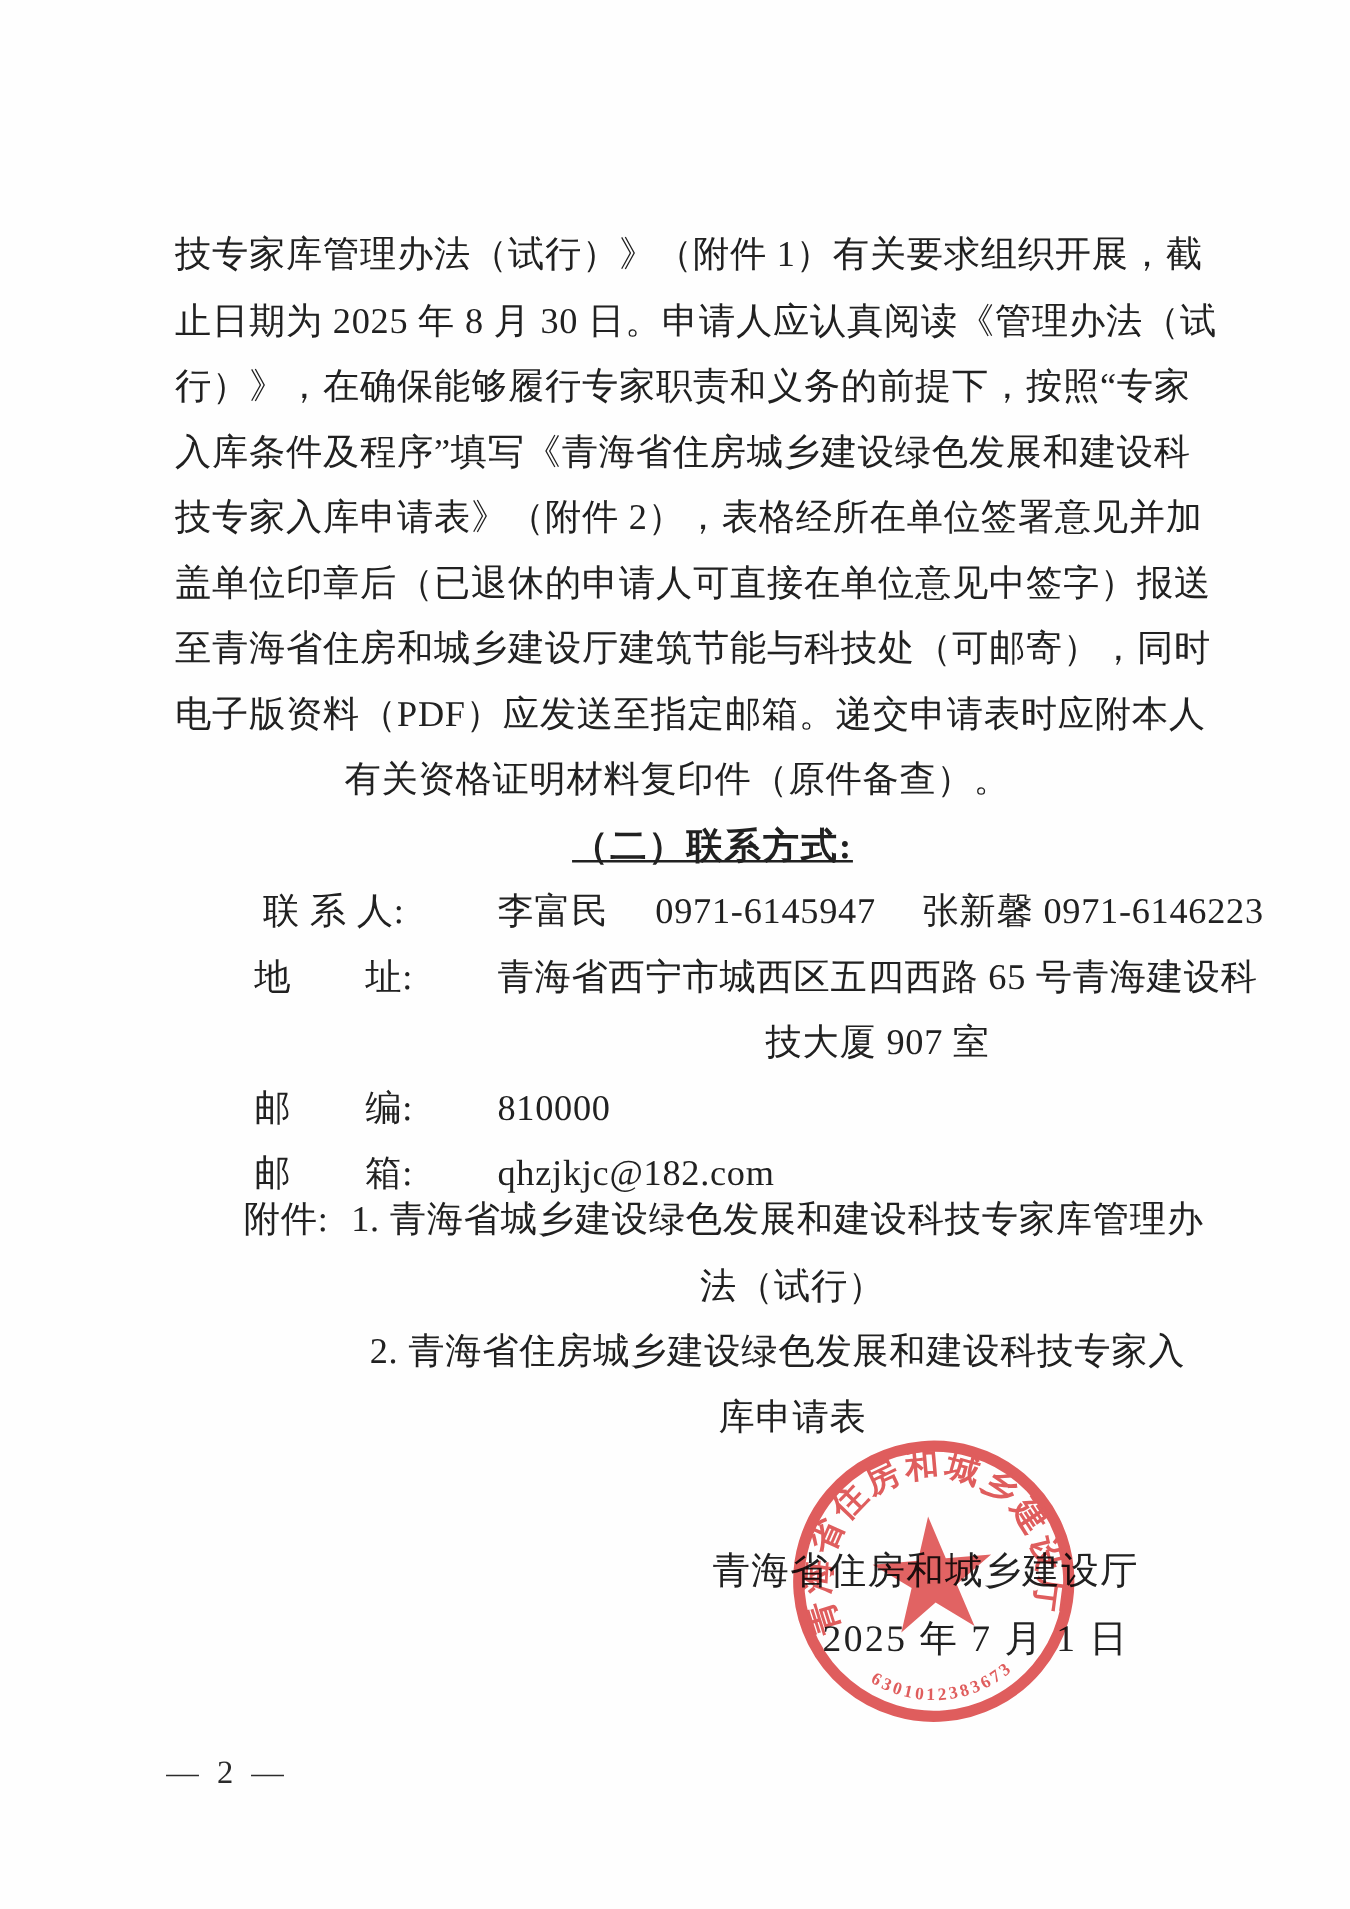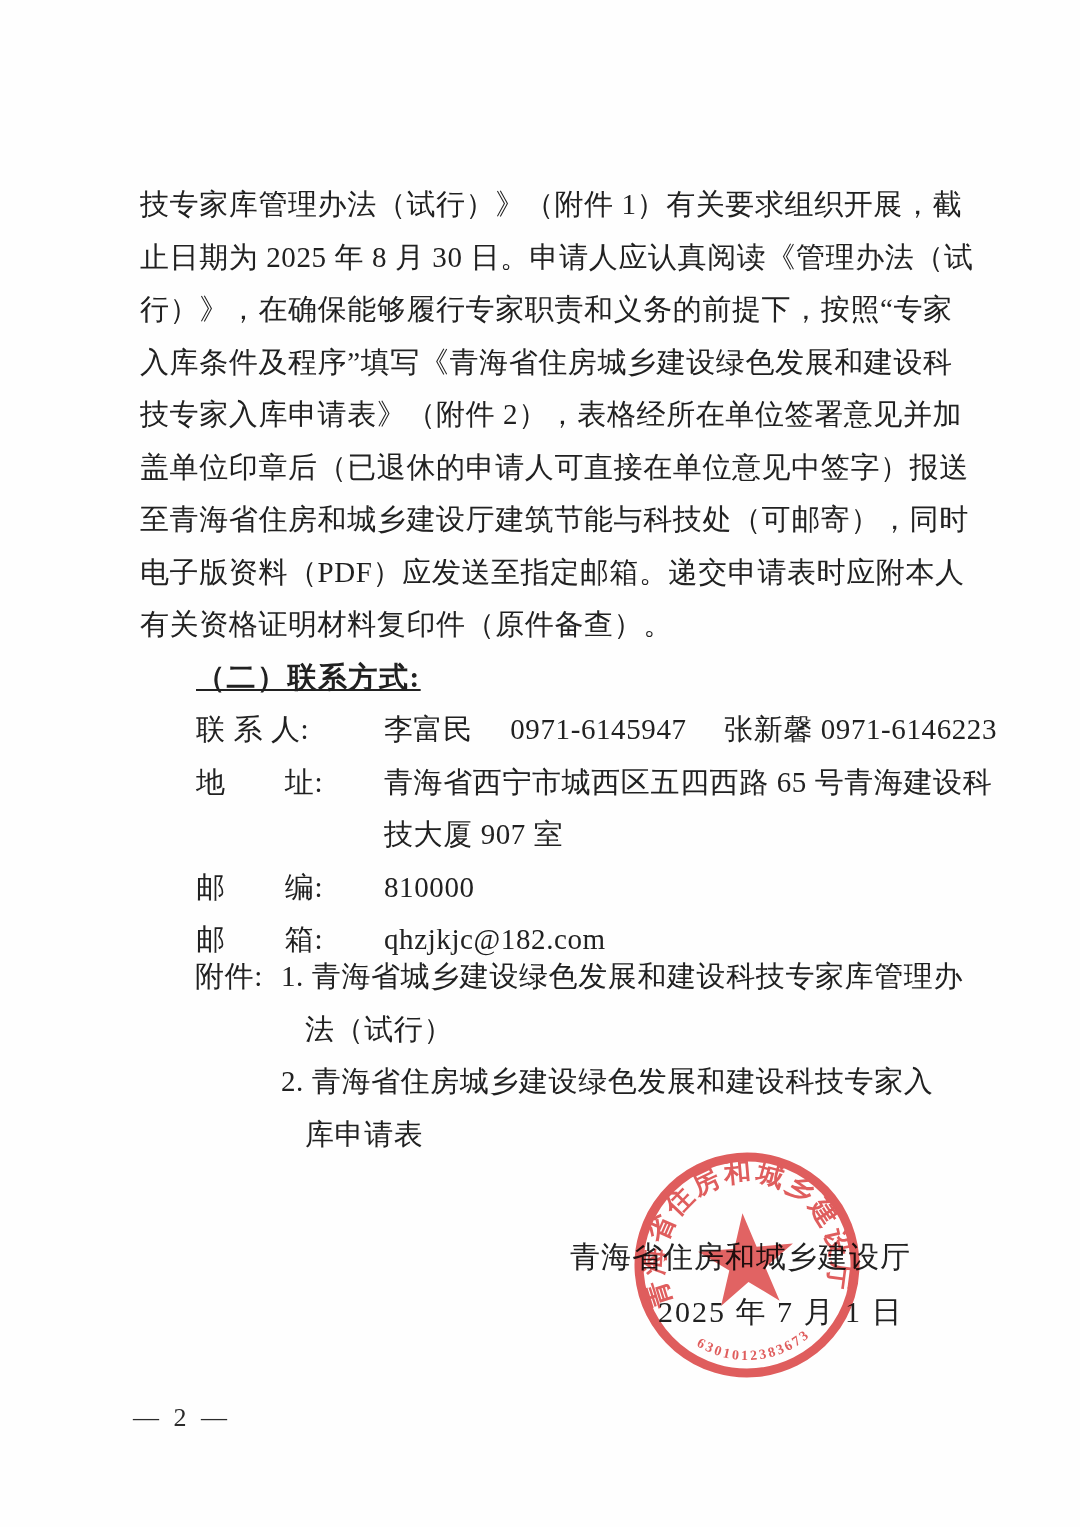--- a/index.html
+++ b/index.html
@@ -3,30 +3,31 @@
 <meta charset="utf-8">
 <style>
   html,body{margin:0;padding:0;background:#ffffff;}
   .page{
     position:relative;
     width:1080px;height:1527px;
     background:#fefefe;
     font-family:"Liberation Serif","DejaVu Serif",serif;
     color:#212121;
     overflow:hidden;
+    text-align:center;
   }
   .content{
     position:absolute;left:140px;top:178px;width:804px;
     font-size:29px;line-height:52.5px;letter-spacing:0.6px;
   }
   .body-line{white-space:nowrap;}
   .section-heading{font-weight:700;padding-left:56px;letter-spacing:1.5px;text-decoration:underline;}
   .contact-row{display:flex;padding-left:56px;white-space:nowrap;gap:40px;}
   .contact-label{display:inline-block;width:142px;flex:0 0 142px;}
-  .contact-value{margin-left:6px;}
+  .contact-value{margin-left:20px;}
   .attachments{
     position:absolute;left:195px;top:950px;
     font-size:29px;line-height:52.5px;letter-spacing:0.6px;white-space:nowrap;
   }
   .attach-label{position:absolute;left:0;top:0;}
   .attach-line{margin-left:86px;}
   .attach-line.cont{margin-left:110px;}
   .signature-issuer{
     position:absolute;left:570px;top:1236px;
     font-size:30px;line-height:42px;letter-spacing:1px;white-space:nowrap;

